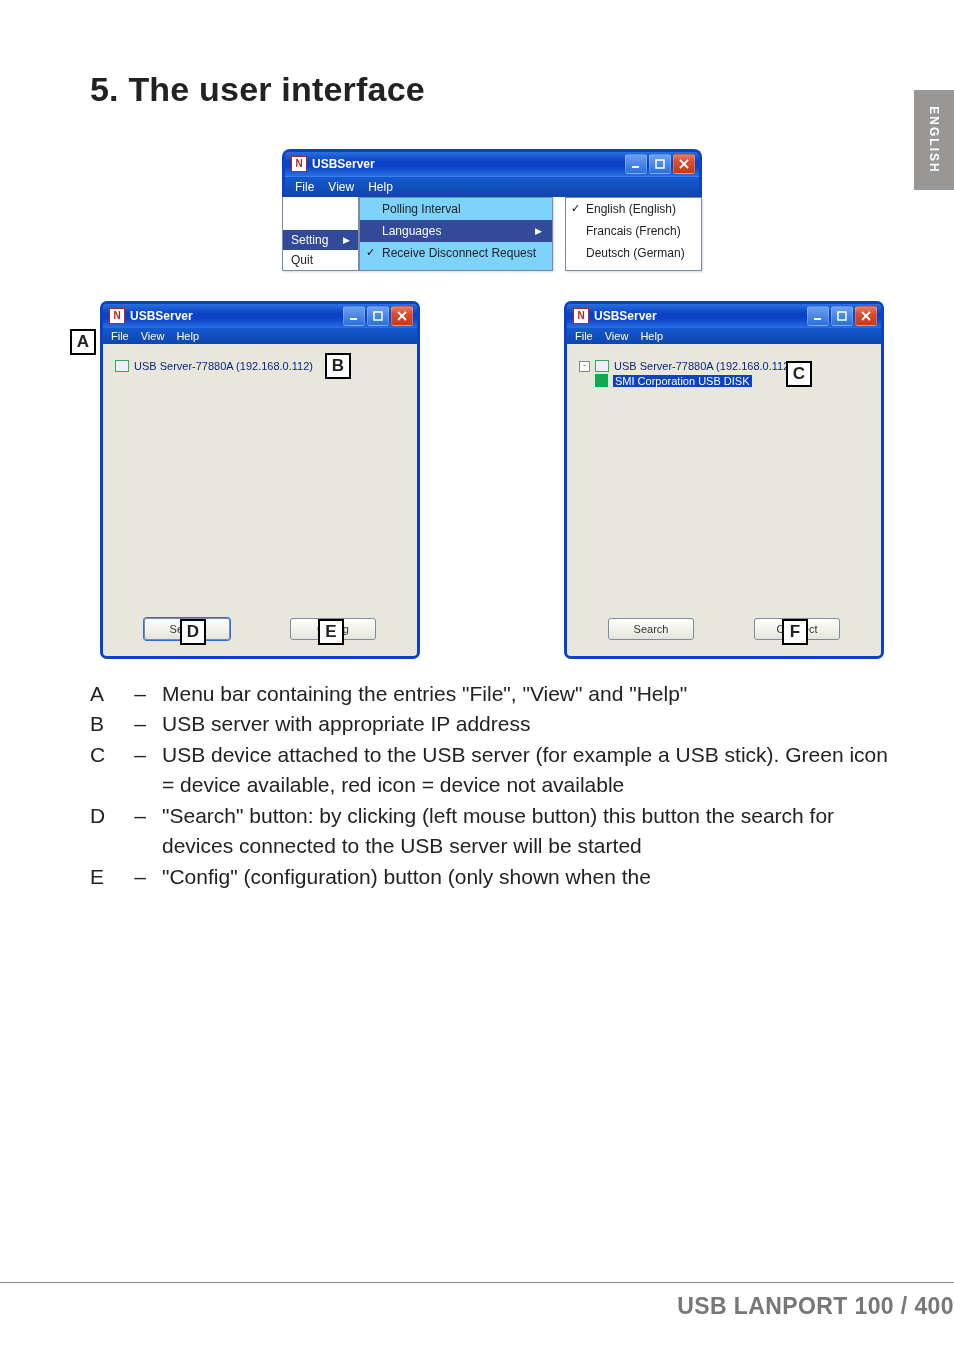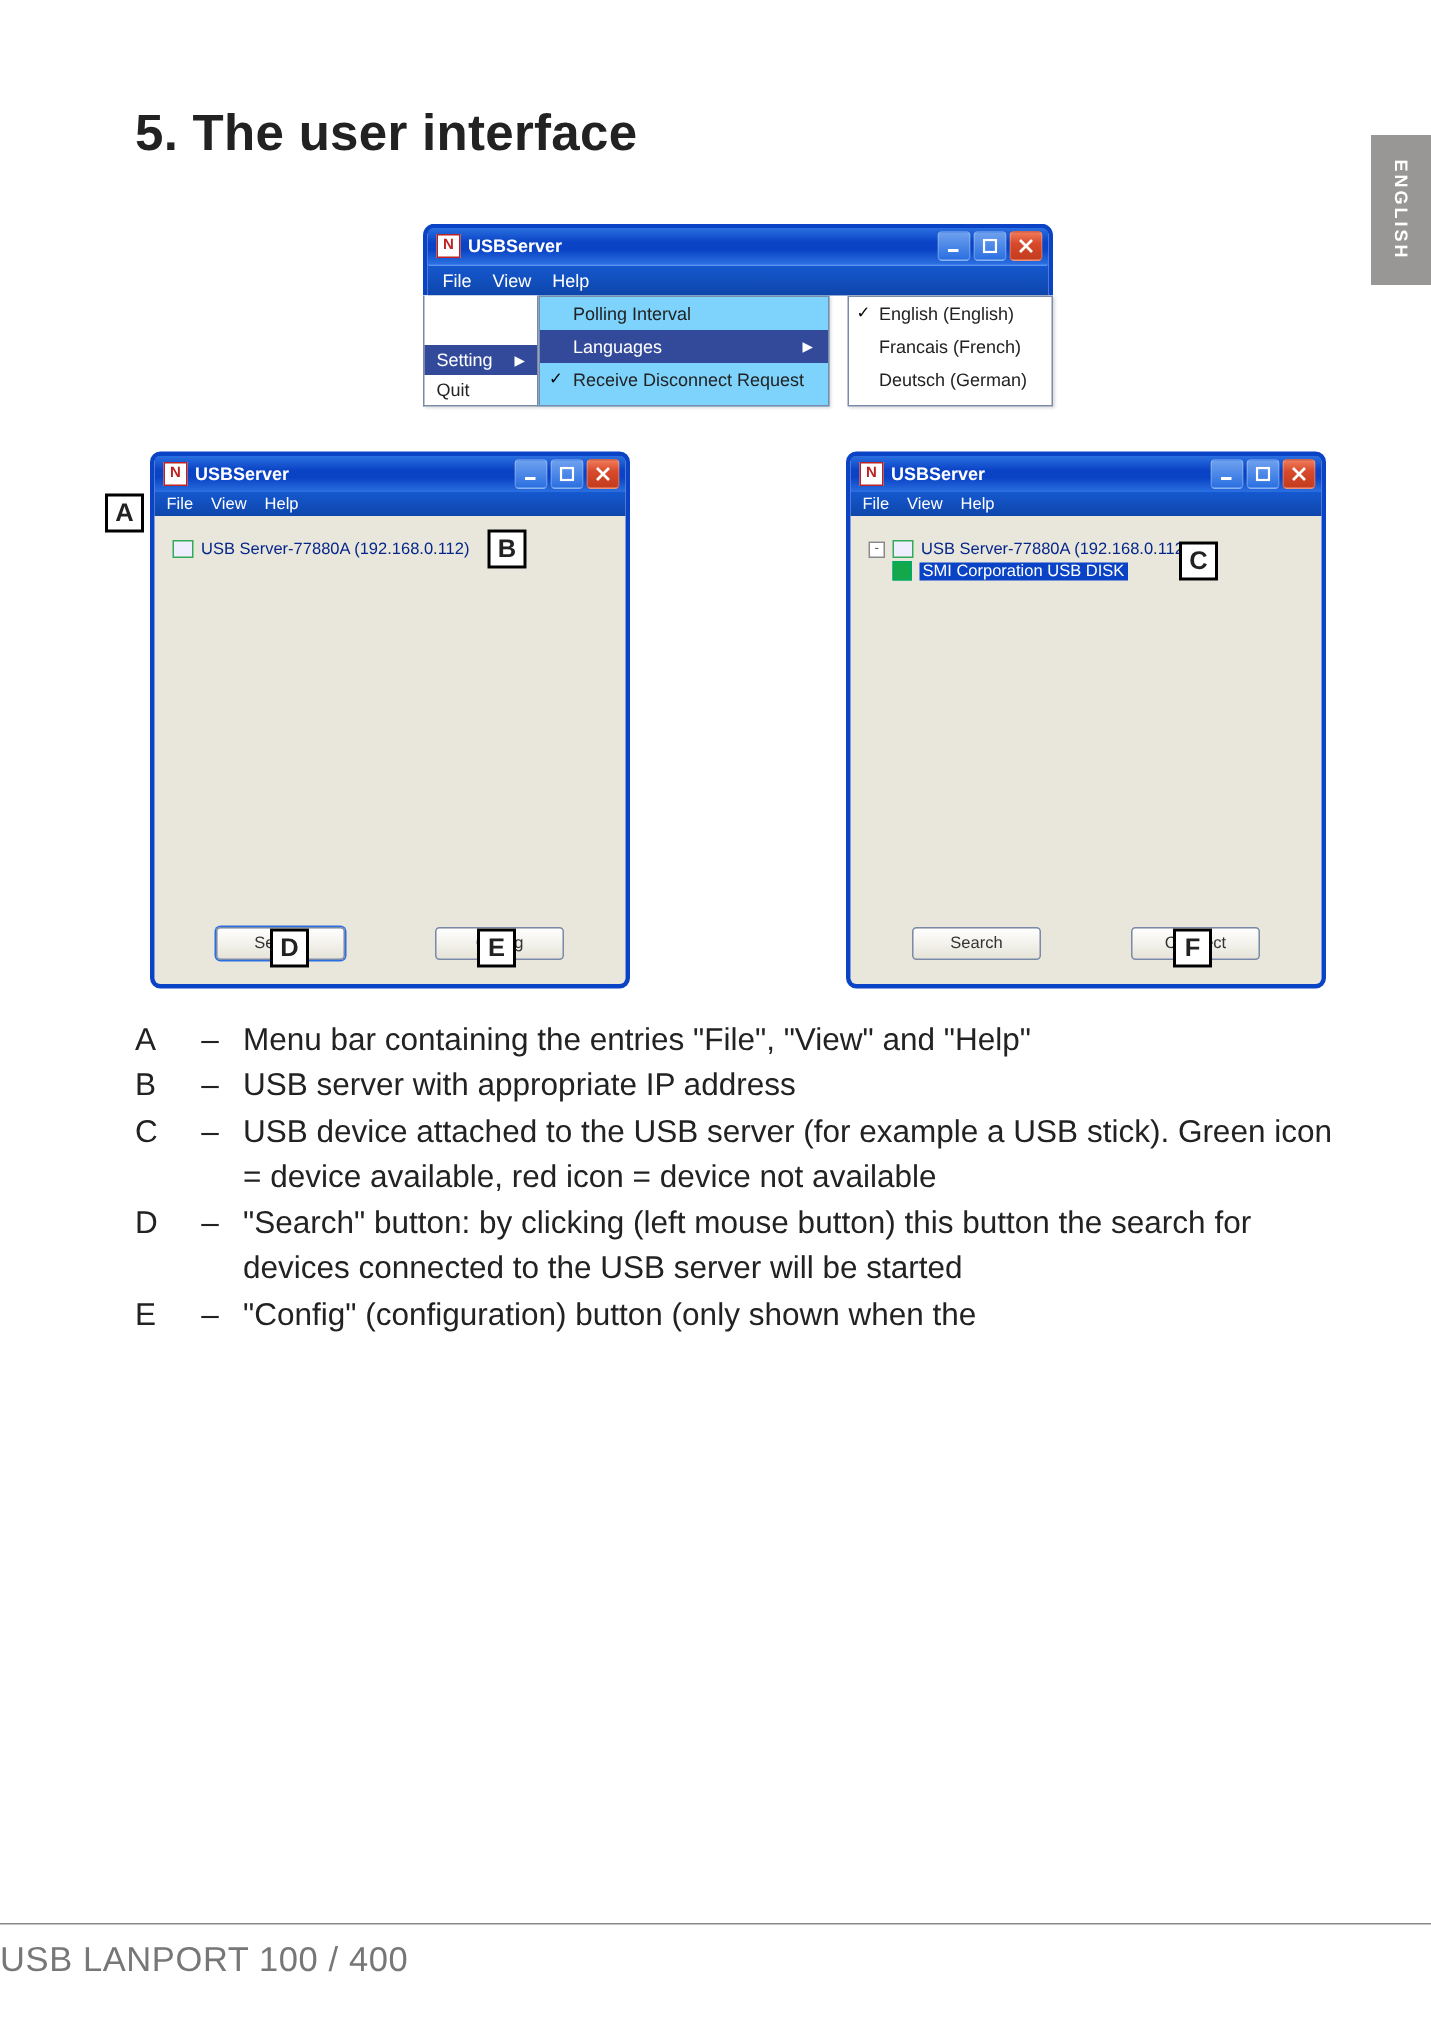--- a/index.html
+++ b/index.html
@@ -169,22 +169,22 @@
   .legend{margin-top:20px;font-size:21px;line-height:1.45;}
   .legend .row{display:flex;gap:10px;}
   .legend .ltr{width:28px;}
   .legend .dash{width:24px;text-align:center;}
   .legend .txt{flex:1;}
 
   
   .footer{
     position:absolute;left:0;right:0;bottom:30px;
     border-top:1px solid #888;
-    text-align:left;padding-top:10px;
-    font-family:Arial;font-weight:400;color:#777;font-size:23px;
+    text-align:right;padding-top:10px;
+    font-family:Arial;font-weight:700;color:#777;font-size:23px;
     letter-spacing:0.4px;
   }
 
 </style>
 </head>
 <body>
 
 <div class="page">
 
   <div class="lang-tab">

